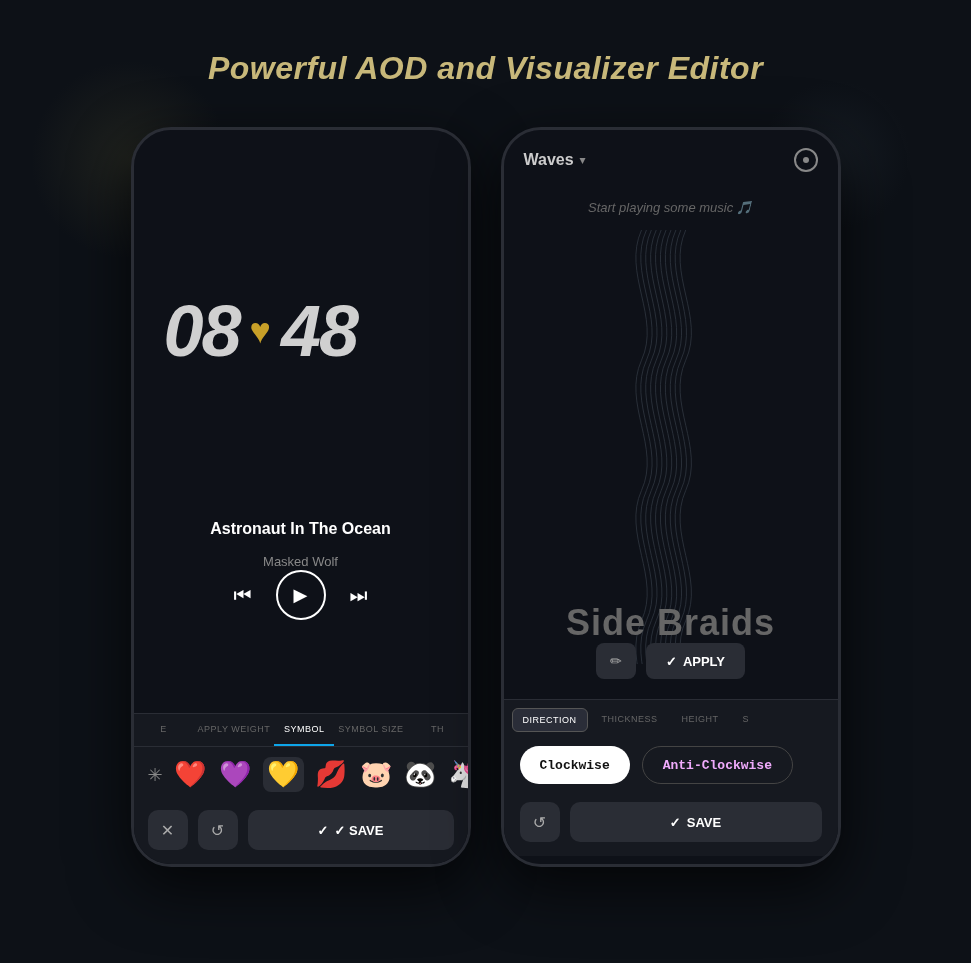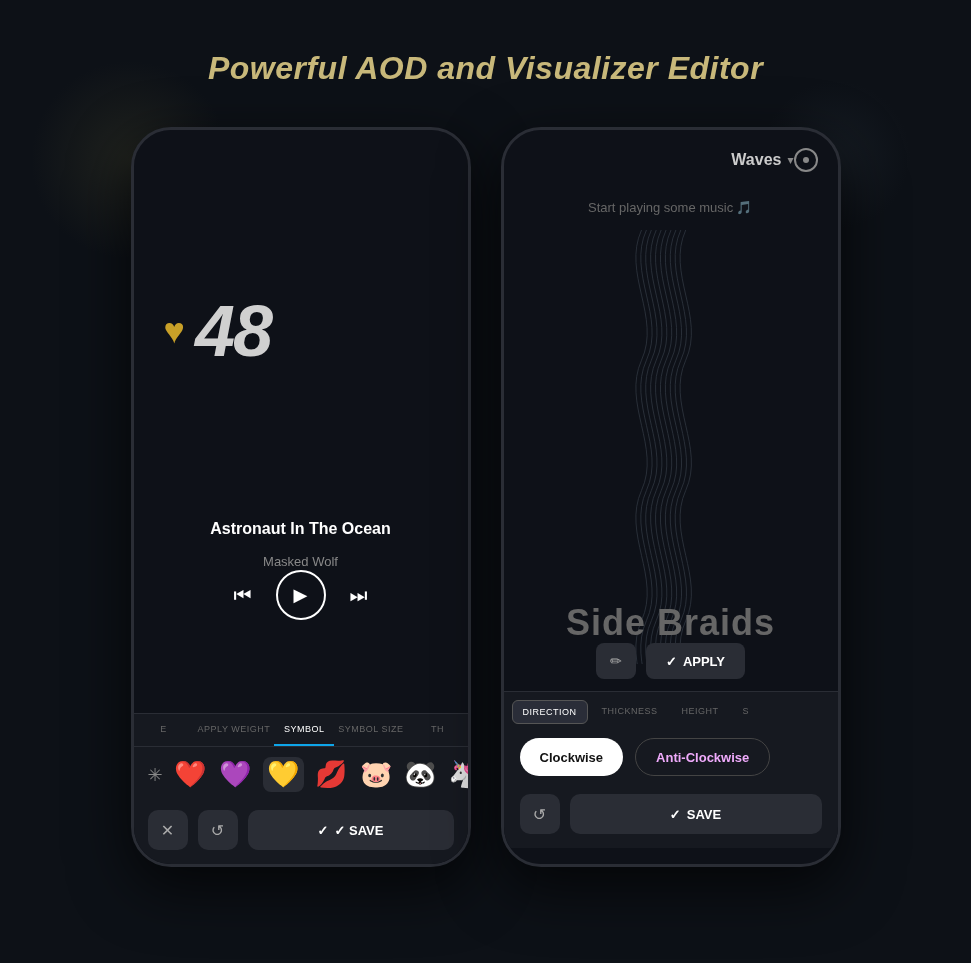--- a/index.html
+++ b/index.html
@@ -228,21 +228,21 @@
       cursor: pointer;
     }
 
     
     .right-header {
       position: absolute;
       top: 18px;
       left: 20px; right: 20px;
       display: flex;
       align-items: center;
-      justify-content: flex-end;
+      justify-content: space-between;
     }
     .waves-dropdown {
       display: flex;
       align-items: center;
       gap: 6px;
       color: #ccc;
       font-size: 16px;
     }
     .waves-label { font-weight: 600; }
     .waves-chevron { font-size: 12px; color: #888; }
@@ -258,20 +258,21 @@
       background: #888;
     }
 
     .music-hint {
       position: absolute;
       top: 70px;
       left: 0; right: 0;
       text-align: center;
       color: #666;
       font-size: 13px;
+      font-style: italic;
     }
 
     
     .visualizer {
       position: absolute;
       top: 100px;
       left: 0; right: 0; bottom: 200px;
       overflow: hidden;
     }
     .viz-svg {
@@ -317,39 +318,40 @@
       color: #fff;
       font-size: 13px;
       font-weight: 600;
       gap: 6px;
       cursor: pointer;
     }
 
     
     .right-bottom {
       position: absolute;
-      bottom: 16px; left: 0; right: 0;
+      bottom: 8px; left: 0; right: 0;
       background: #161920;
       border-top: 1px solid #2a2d35;
     }
 
     .direction-btns {
       display: flex;
       align-items: center;
       padding: 14px 16px;
       gap: 12px;
     }
     .dir-btn {
       height: 38px;
       border-radius: 30px;
       display: flex; align-items: center; justify-content: center;
       font-size: 13px;
       font-weight: 600;
       padding: 0 20px;
       cursor: pointer;
+      font-family: Liberation Mono, monospace;
     }
     .dir-btn.selected {
       background: #fff;
       color: #111;
     }
     .dir-btn.unselected {
       background: transparent;
       color: #f0abfc;
       border: 1.5px solid #444;
     }
@@ -409,20 +411,21 @@
 <div class="bg-blob bg-blob-2"></div>
 
 <h1 class="page-title">Powerful AOD and Visualizer Editor</h1>
 
 <div class="phones-container">
 
   <div class="phone phone-left">
     <div class="phone-screen">
 
       <div class="left-clock">
+        <span class="clock-num">08</span>
         <span class="clock-heart">♥</span>
         <span class="clock-num">48</span>
       </div>
 
       <div class="song-info">
         <div class="song-title">Astronaut In The Ocean</div>
         <div class="song-artist">Masked Wolf</div>
       </div>
 
       <div class="player-controls">

